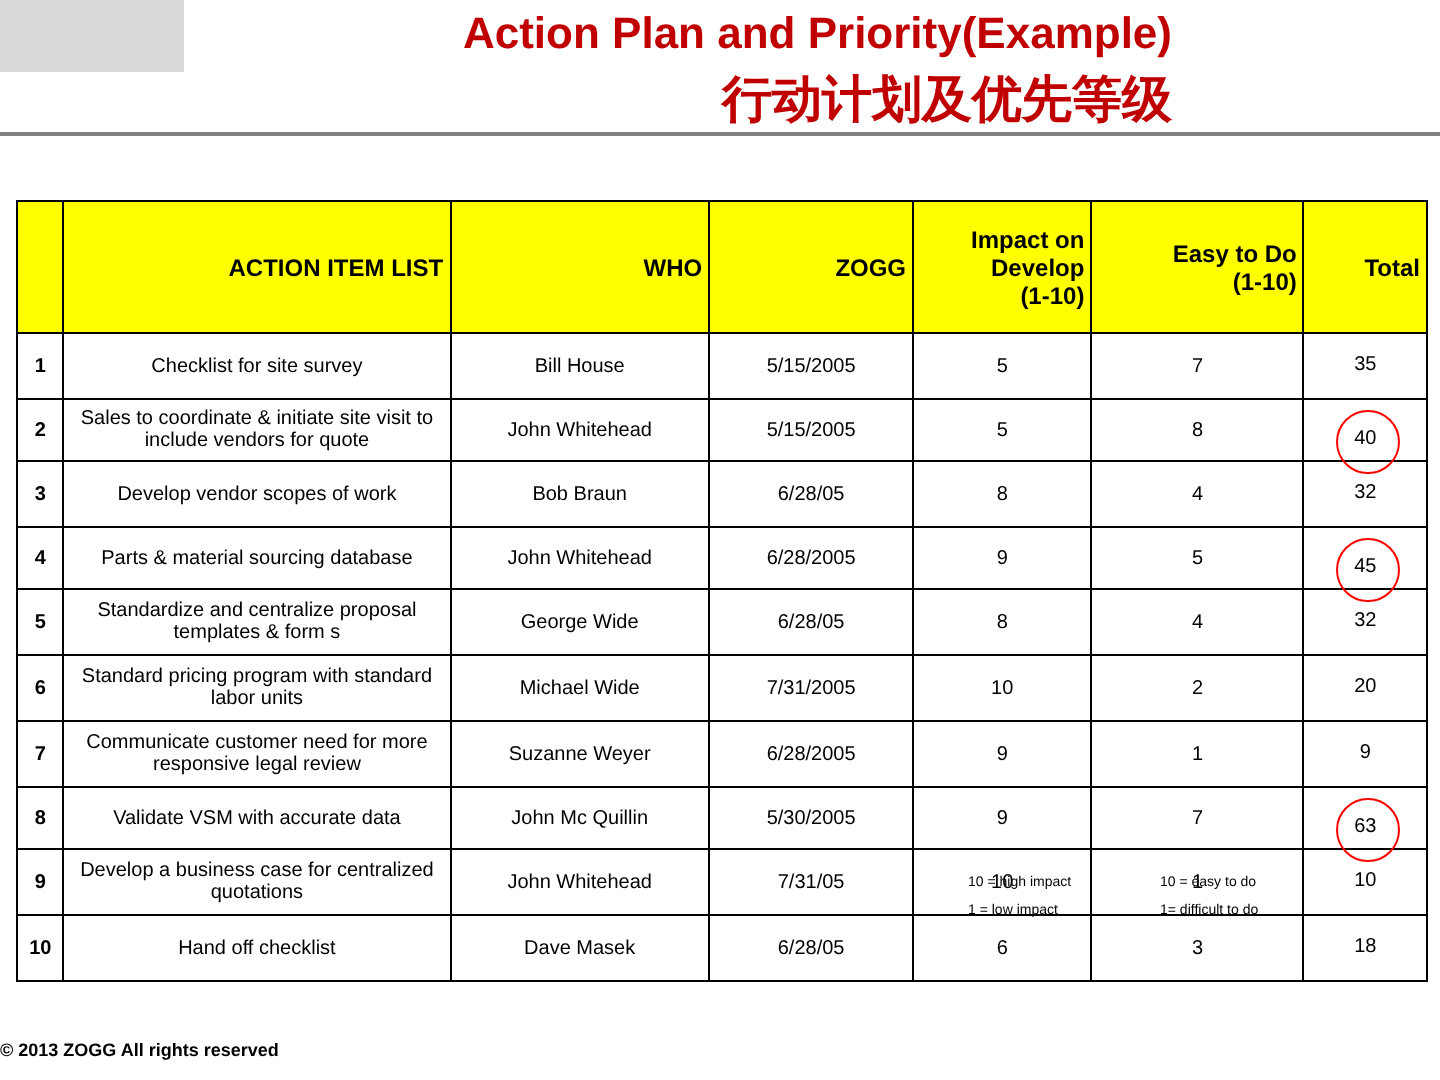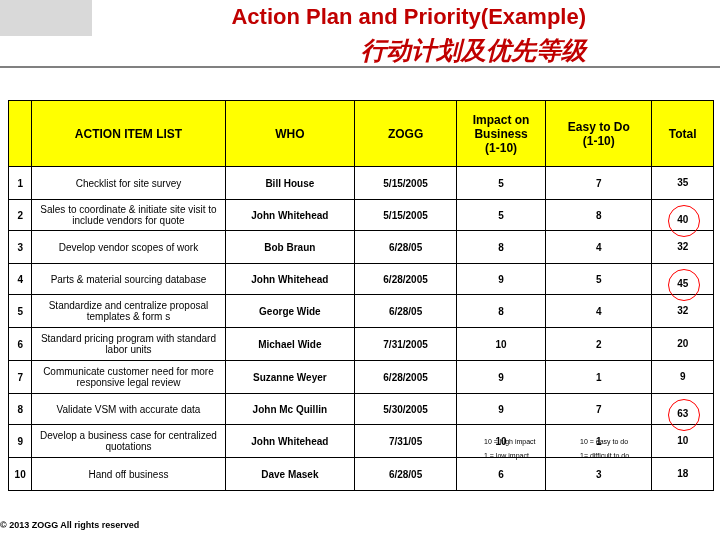--- a/index.html
+++ b/index.html
@@ -37,21 +37,20 @@
     line-height: 30px;
     margin-top: 2px;
     letter-spacing: 0px;
   }
   .title-cn {
     font-size: 25px;
     font-weight: bold;
     color: #c00000;
     line-height: 32px;
     margin-top: 2px;
-    font-style: italic;
   }
   .hrule {
     position: absolute;
     left: 0; top: 66px;
     width: 720px;
     height: 2px;
     background: #808080;
   }
   
   table.plan {
@@ -64,21 +63,21 @@
   }
   table.plan th, table.plan td {
     border: 1px solid #000000;
     vertical-align: middle;
   }
   thead th {
     background: #ffff00;
     font-size: 12px;
     font-weight: bold;
     color: #000;
-    text-align: center;
+    text-align: right;
     height: 66px;
     padding: 2px 3px;
     line-height: 14px;
   }
   th.c-num { width: 22px; }
   th.c-item { width: 182px; }
   th.c-who { width: 122px; }
   th.c-when { width: 96px; }
   th.c-impact { width: 84px; }
   th.c-easy { width: 100px; }
@@ -94,21 +93,21 @@
     text-align: center;
     font-weight: bold;
     font-size: 10px;
   }
   td.item {
     text-align: center;
     line-height: 11px;
   }
   td.who, td.when, td.impact, td.easy, td.total {
     text-align: center;
-    font-weight: bold;
+    font-weight: normal;
     font-size: 10px;
   }
   
   .circle {
     display: inline-block;
     position: relative;
     width: 30px;
     height: 16px;
     line-height: 30px;
     text-align: center;
@@ -179,21 +178,21 @@
 
   <table class="plan">
     <thead>
       <tr>
         <th class="c-num"></th>
         <th class="c-item">ACTION ITEM LIST</th>
         <th class="c-who">WHO</th>
         <th class="c-when">ZOGG</th>
         <th class="c-impact">
           <div>Impact on</div>
-          <div>Business</div>
+          <div>Develop</div>
           <div>(1-10)</div>
         </th>
         <th class="c-easy">
           <div>Easy to Do</div>
           <div>(1-10)</div>
         </th>
         <th class="c-total">Total</th>
       </tr>
     </thead>
     <tbody id="tbody">
@@ -273,21 +272,21 @@
           <td class="num">9</td>
           <td class="item">Develop a business case for centralized quotations</td>
           <td class="who">John Whitehead</td>
           <td class="when">7/31/05</td>
           <td class="impact">10</td>
           <td class="easy">1</td>
           <td class="total"><span class="plain">10</span></td>
         </tr>
         <tr>
           <td class="num">10</td>
-          <td class="item">Hand off business</td>
+          <td class="item">Hand off checklist</td>
           <td class="who">Dave Masek</td>
           <td class="when">6/28/05</td>
           <td class="impact">6</td>
           <td class="easy">3</td>
           <td class="total"><span class="plain">18</span></td>
         </tr>
       </tbody>
   </table>
 
   <div class="notes">

